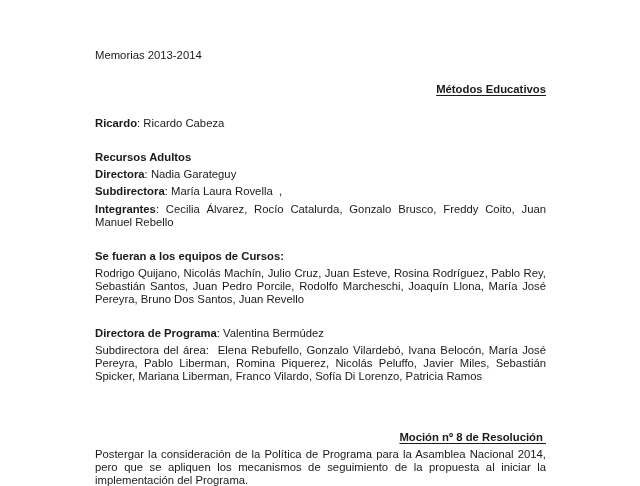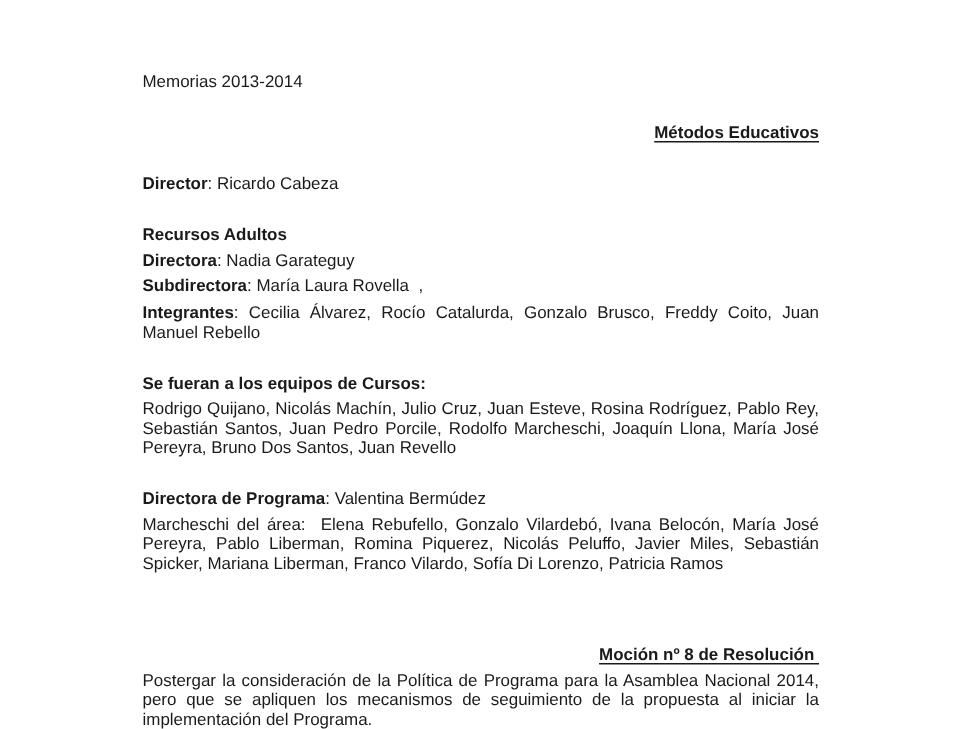--- a/index.html
+++ b/index.html
@@ -72,21 +72,21 @@
   <div class="doc-body">
 
     <p class="para">Memorias 2013-2014</p>
 
     <div class="spacer-md"></div>
 
     <p class="para bold underline">Métodos Educativos</p>
 
     <div class="spacer-md"></div>
 
-    <p class="para"><span class="lbl">Director</span><span>: </span><span>Ricardo Cabeza</span></p>
+    <p class="para"><span class="lbl">Ricardo</span><span>: </span><span>Ricardo Cabeza</span></p>
 
     <div class="spacer-md"></div>
 
     <p class="para bold">Recursos Adultos</p>
 
     <p class="para"><span class="lbl">Directora</span><span>: </span><span>Nadia Garateguy</span></p>
 
     <p class="para"><span class="lbl">Subdirectora</span><span>: </span><span>María Laura Rovella  ,</span></p>
 
     <p class="para justify"><span class="lbl">Integrantes</span><span>: </span><span>Cecilia Álvarez, Rocío Catalurda, Gonzalo Brusco, Freddy Coito, Juan Manuel Rebello</span></p>
@@ -94,21 +94,21 @@
     <div class="spacer-md"></div>
 
     <p class="para bold">Se fueran a los equipos de Cursos:</p>
 
     <p class="para justify">Rodrigo Quijano, Nicolás Machín, Julio Cruz, Juan Esteve, Rosina Rodríguez, Pablo Rey, Sebastián Santos, Juan Pedro Porcile, Rodolfo Marcheschi, Joaquín Llona, María José Pereyra, Bruno Dos Santos, Juan Revello</p>
 
     <div class="spacer-md"></div>
 
     <p class="para"><span class="lbl">Directora de Programa</span><span>: </span><span>Valentina Bermúdez</span></p>
 
-    <p class="para justify"><span>Marcheschi del área:</span><span>&nbsp; </span><span>Elena Rebufello, Gonzalo Vilardebó, Ivana Belocón, María José Pereyra, Pablo Liberman, Romina Piquerez, Nicolás Peluffo, Javier Miles, Sebastián Spicker, Mariana Liberman, Franco Vilardo, Sofía Di Lorenzo, Patricia Ramos</span></p>
+    <p class="para justify"><span>Subdirectora del área:</span><span>&nbsp; </span><span>Elena Rebufello, Gonzalo Vilardebó, Ivana Belocón, María José Pereyra, Pablo Liberman, Romina Piquerez, Nicolás Peluffo, Javier Miles, Sebastián Spicker, Mariana Liberman, Franco Vilardo, Sofía Di Lorenzo, Patricia Ramos</span></p>
 
     <div class="spacer-md"></div>
 
 
     <div class="spacer-md"></div>
 
 
     <div class="spacer-md"></div>
 
     <p class="para bold underline">Moción nº 8 de Resolución </p>

